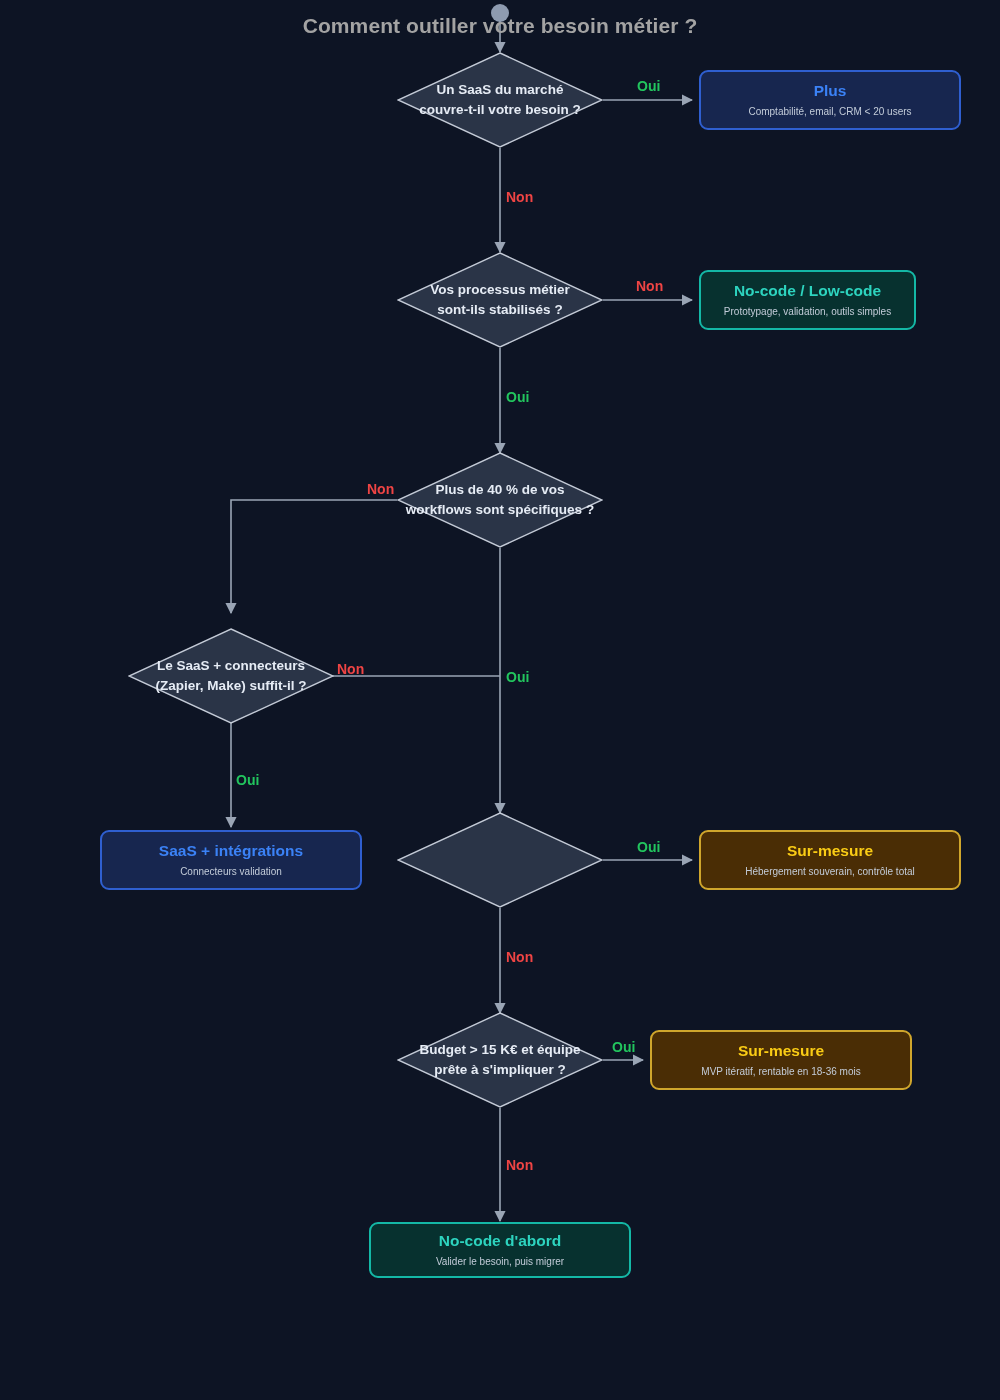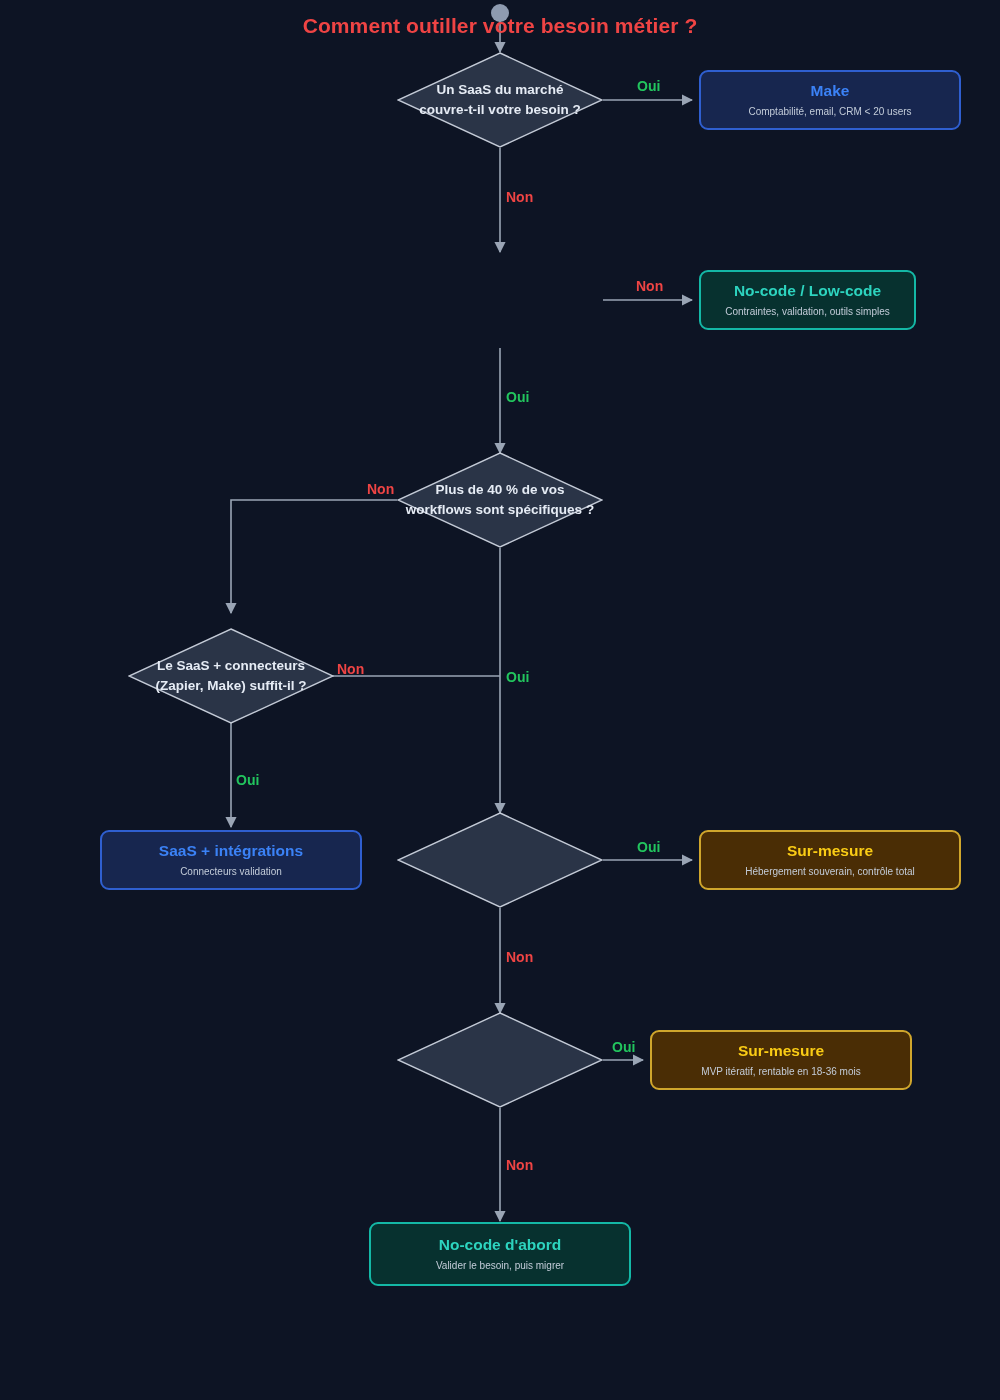--- a/index.html
+++ b/index.html
@@ -29,21 +29,21 @@
     pointer-events: none;
   }
   .title {
     position: absolute;
     left: 0;
     top: 14px;
     width: 1000px;
     text-align: center;
     font-size: 21px;
     font-weight: bold;
-    color: #ef4444;
+    color: #a3a3a3;
     letter-spacing: 0.1px;
   }
   
   .node-diamond {
     position: absolute;
     display: flex;
     align-items: center;
     justify-content: center;
   }
   .node-diamond .shape {
@@ -143,20 +143,27 @@
   <div class="title">Comment outiller votre besoin métier ?</div>
 
   <div class="node-diamond" style="left:397px; top:52px; width:206px; height:96px;">
     <svg class="shape" viewBox="0 0 206 96" preserveAspectRatio="none">
       <polygon points="103,1 205,48 103,95 1,48" fill="#2a3447" stroke="#c3cad6" stroke-width="1.4"></polygon>
     </svg>
     <div class="dlabel">Un SaaS du marché
 couvre-t-il votre besoin ?</div>
   </div>
 
+  <div class="node-diamond" style="left:397px; top:252px; width:206px; height:96px;">
+    <svg class="shape" viewBox="0 0 206 96" preserveAspectRatio="none">
+      <polygon points="103,1 205,48 103,95 1,48" fill="#2a3447" stroke="#c3cad6" stroke-width="1.4"></polygon>
+    </svg>
+    <div class="dlabel">Vos processus métier
+sont-ils stabilisés ?</div>
+  </div>
 
   <div class="node-diamond" style="left:397px; top:452px; width:206px; height:96px;justify-content:flex-end;">
     <svg class="shape" viewBox="0 0 206 96" preserveAspectRatio="none">
       <polygon points="103,1 205,48 103,95 1,48" fill="#2a3447" stroke="#c3cad6" stroke-width="1.4"></polygon>
     </svg>
     <div class="dlabel">Plus de 40 % de vos
 workflows sont spécifiques ?</div>
   </div>
 
   <div class="node-diamond" style="left:128px; top:628px; width:206px; height:96px;">
@@ -170,48 +177,50 @@
   <div class="node-diamond" style="left:397px; top:812px; width:206px; height:96px;">
     <svg class="shape" viewBox="0 0 206 96" preserveAspectRatio="none">
       <polygon points="103,1 205,48 103,95 1,48" fill="#2a3447" stroke="#c3cad6" stroke-width="1.4"></polygon>
     </svg>
   </div>
 
   <div class="node-diamond" style="left:397px; top:1012px; width:206px; height:96px;">
     <svg class="shape" viewBox="0 0 206 96" preserveAspectRatio="none">
       <polygon points="103,1 205,48 103,95 1,48" fill="#2a3447" stroke="#c3cad6" stroke-width="1.4"></polygon>
     </svg>
+    <div class="dlabel">Budget &gt; 15 K€ et équipe
+prête à s'impliquer ?</div>
   </div>
 
   <div class="node-box" style="left:699px; top:70px; width:262px; height:60px; border-color:#2f5fd0; background:#17264f;">
-    <div class="btitle" style="color:#3b82f6;">Make</div>
+    <div class="btitle" style="color:#3b82f6;">Plus</div>
     <div class="bsub">Comptabilité, email, CRM &lt; 20 users</div>
   </div>
 
   <div class="node-box" style="left:699px; top:270px; width:217px; height:60px; border-color:#14b8a6; background:#07312f;">
     <div class="btitle" style="color:#2dd4bf;">No-code / Low-code</div>
-    <div class="bsub">Contraintes, validation, outils simples</div>
+    <div class="bsub">Prototypage, validation, outils simples</div>
   </div>
 
   <div class="node-box" style="left:100px; top:830px; width:262px; height:60px; border-color:#2f5fd0; background:#17264f;text-align:right;">
     <div class="btitle" style="color:#3b82f6;">SaaS + intégrations</div>
     <div class="bsub">Connecteurs validation</div>
   </div>
 
   <div class="node-box" style="left:699px; top:830px; width:262px; height:60px; border-color:#d0a62c; background:#4a2d05;">
     <div class="btitle" style="color:#facc15;">Sur-mesure</div>
     <div class="bsub">Hébergement souverain, contrôle total</div>
   </div>
 
   <div class="node-box" style="left:650px; top:1030px; width:262px; height:60px; border-color:#d0a62c; background:#4a2d05;">
     <div class="btitle" style="color:#facc15;">Sur-mesure</div>
     <div class="bsub">MVP itératif, rentable en 18-36 mois</div>
   </div>
 
-  <div class="node-box" style="left:369px; top:1222px; width:262px; height:64px; border-color:#14b8a6; background:#07312f;">
+  <div class="node-box" style="left:369px; top:1222px; width:262px; height:56px; border-color:#14b8a6; background:#07312f;">
     <div class="btitle" style="color:#2dd4bf;">No-code d'abord</div>
     <div class="bsub">Valider le besoin, puis migrer</div>
   </div>
 
   <div class="edge-label lbl-oui" style="left:637px; top:78px;">Oui</div>
   <div class="edge-label lbl-non" style="left:506px; top:189px;">Non</div>
   <div class="edge-label lbl-non" style="left:636px; top:278px;">Non</div>
   <div class="edge-label lbl-oui" style="left:506px; top:389px;">Oui</div>
   <div class="edge-label lbl-non" style="left:367px; top:481px;">Non</div>
   <div class="edge-label lbl-oui" style="left:506px; top:669px;">Oui</div>

